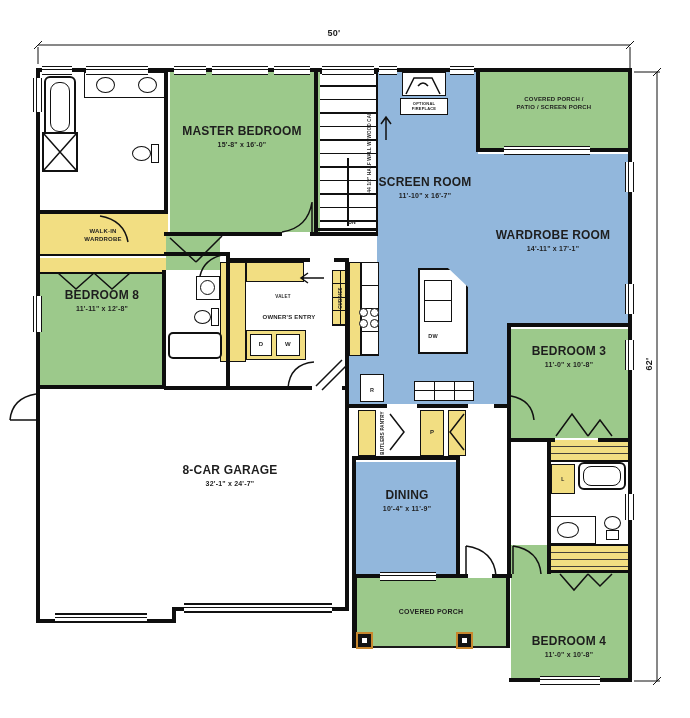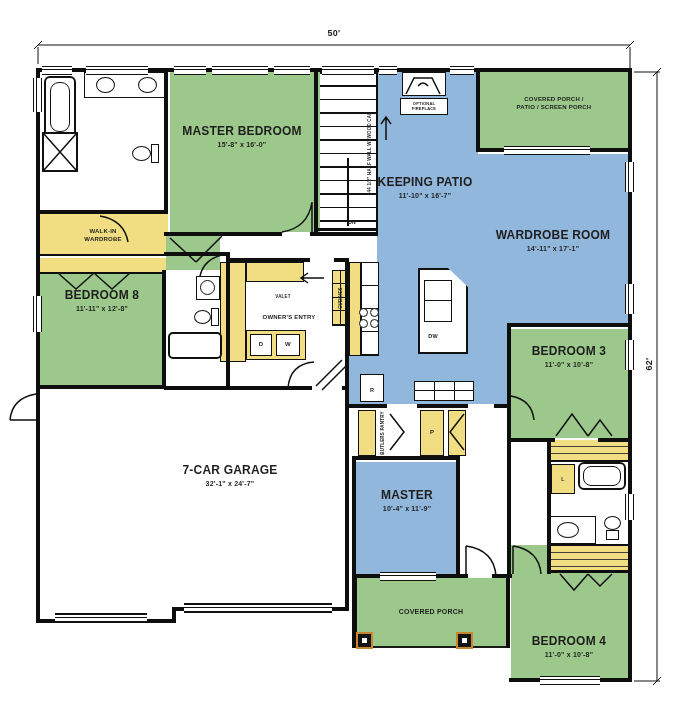--- a/index.html
+++ b/index.html
@@ -223,46 +223,46 @@
     </div>
     <div class="lbl sz6" style="left:103px;top:236px;">
       <div>WALK-IN</div>
       <div>WARDROBE</div>
     </div>
     <div class="lbl" style="left:102px;top:300px;">
       <div class="l1">BEDROOM 8</div>
       <div class="l2">11'-11" x 12'-8"</div>
     </div>
     <div class="lbl" style="left:425px;top:187px;">
-      <div class="l1">KEEPING PATIO</div>
+      <div class="l1">SCREEN ROOM</div>
       <div class="l2">11'-10" x 16'-7"</div>
     </div>
     <div class="lbl" style="left:553px;top:240px;">
       <div class="l1">WARDROBE ROOM</div>
       <div class="l2">14'-11" x 17'-1"</div>
     </div>
     <div class="lbl sz6" style="left:554px;top:104px;">
       <div>COVERED PORCH /</div>
       <div>PATIO / SCREEN PORCH</div>
     </div>
     <div class="lbl" style="left:569px;top:356px;">
       <div class="l1">BEDROOM 3</div>
       <div class="l2">11'-0" x 10'-8"</div>
     </div>
     <div class="lbl" style="left:569px;top:646px;">
       <div class="l1">BEDROOM 4</div>
       <div class="l2">11'-0" x 10'-8"</div>
     </div>
     <div class="lbl" style="left:407px;top:500px;">
-      <div class="l1">MASTER</div>
+      <div class="l1">DINING</div>
       <div class="l2">10'-4" x 11'-9"</div>
     </div>
     <div class="lbl sz7" style="left:431px;top:612px;">COVERED PORCH</div>
     <div class="lbl" style="left:230px;top:475px;">
-      <div class="l1">7-CAR GARAGE</div>
+      <div class="l1">8-CAR GARAGE</div>
       <div class="l2">32'-1" x 24'-7"</div>
     </div>
     <div class="lbl sz6" style="left:289px;top:318px;">OWNER'S ENTRY</div>
 
     <div class="lbl sz45" style="left:283px;top:297px;">VALET</div>
     <div class="lbl sz4" style="left:424px;top:106px;">
       <div>OPTIONAL</div>
       <div>FIREPLACE</div>
     </div>
     <div class="lbl sz5" style="left:352px;top:222px;">DN</div>

